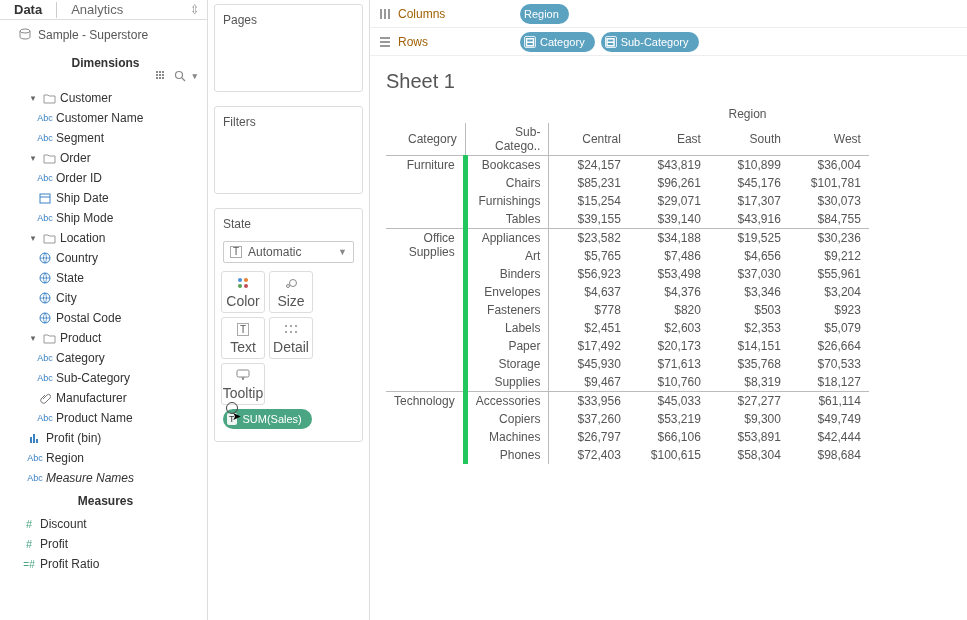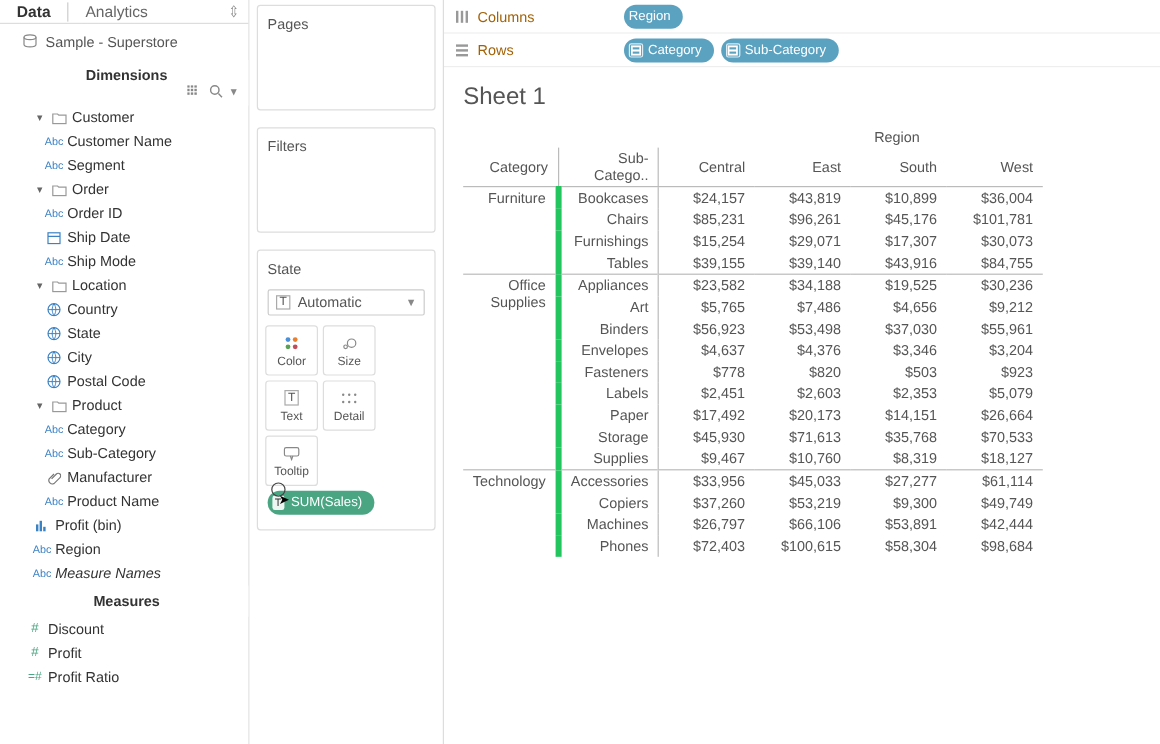--- a/index.html
+++ b/index.html
@@ -40,21 +40,21 @@
   .shelf-title { padding: 8px 8px 6px 8px; font-size: 12px; color: #555; }
   .shelf-body { min-height: 50px; }
   
   .marks-select { margin: 4px 8px; display: flex; align-items: center; border: 1px solid #ccc; border-radius: 2px; height: 22px; padding: 0 6px; color: #555; gap: 6px; }
   .marks-select .sel-icon { font-size: 10px; border: 1px solid #aaa; padding: 0 2px; line-height: 1; }
   .marks-select .sel-caret { margin-left: auto; font-size: 9px; color: #888; }
   
   .marks-btns { display: flex; gap: 4px; padding: 4px 6px; flex-wrap: wrap; }
   .mark-btn { width: 44px; height: 42px; border: 1px solid #ddd; border-radius: 3px; display: flex; flex-direction: column; align-items: center; justify-content: center; gap: 2px; color: #555; cursor: pointer; background: #fff; }
   .mark-btn .mi { height: 16px; display: flex; align-items: center; justify-content: center; font-size: 12px; }
-  .mark-btn .ml { font-size: 10px; }
+  .mark-btn .ml { font-size: 14px; }
   
   .pill { display: inline-flex; align-items: center; gap: 6px; height: 20px; border-radius: 10px; padding: 0 10px 0 4px; color: #fff; font-size: 11px; cursor: grab; white-space: nowrap; }
   .pill.green { background: #4aa583; }
   .pill.blue { background: #5ba1c0; }
   .pill .pill-icon { background: rgba(255,255,255,0.9); color: #333; border-radius: 2px; font-size: 9px; padding: 0 2px; line-height: 12px; }
   .pill .pill-plus { font-size: 12px; font-weight: bold; border: 1px solid rgba(255,255,255,0.8); border-radius: 2px; width: 12px; height: 12px; display: inline-flex; align-items: center; justify-content: center; margin-right: -2px; }
   
   .marks-pill-wrap { padding: 0 8px 4px 8px; }
   
   

